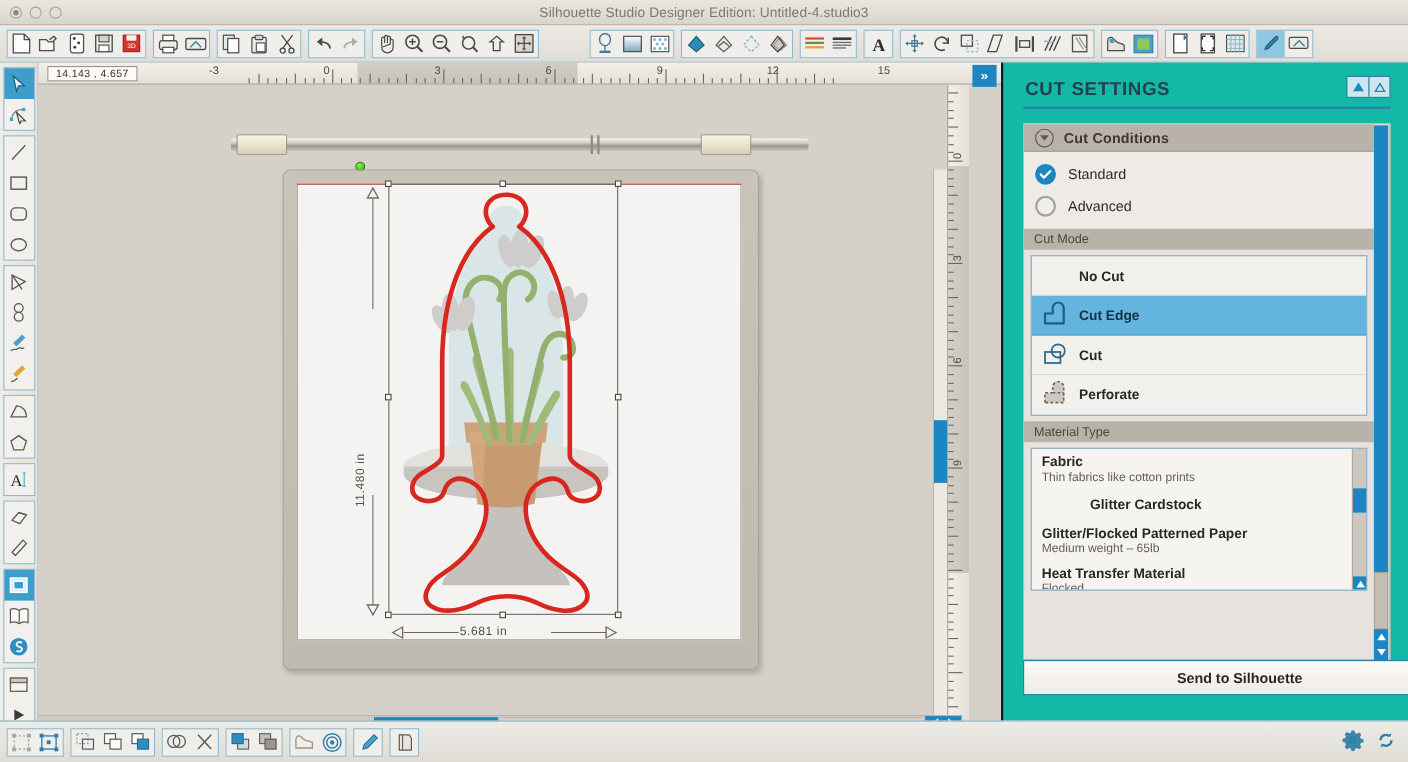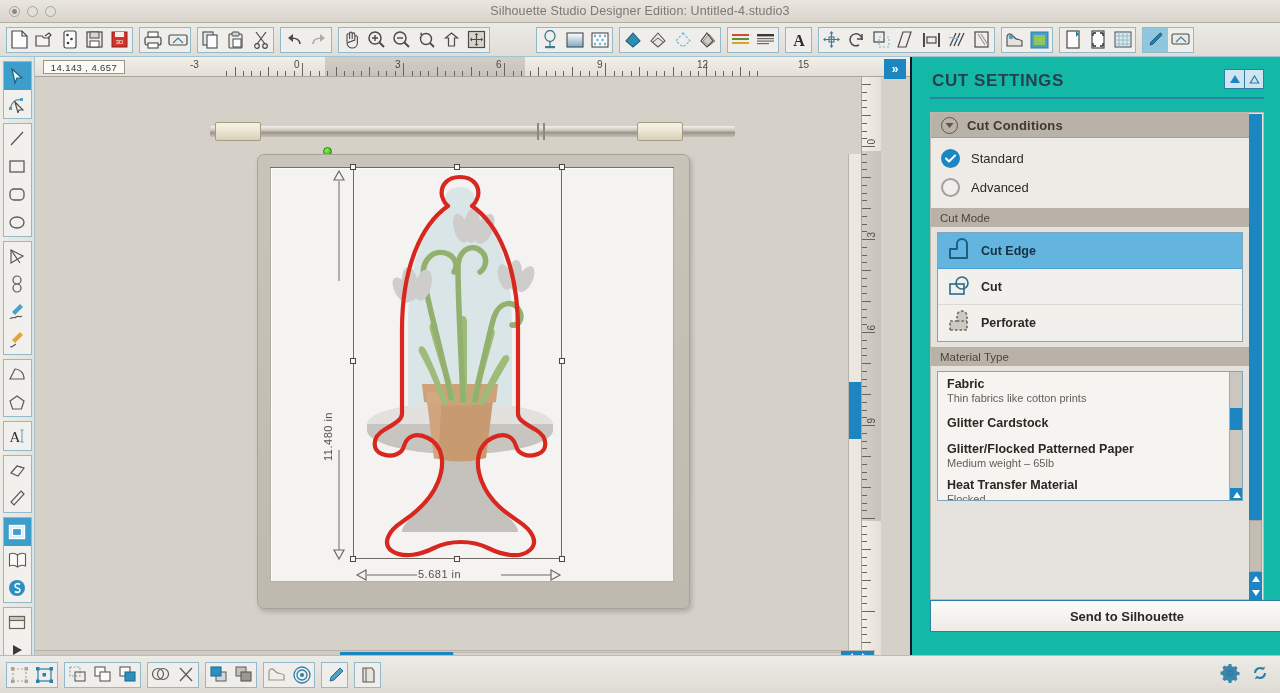--- a/index.html
+++ b/index.html
@@ -1277,20 +1277,24 @@
         <div class="radio-row">
           <div class="radio-out"></div>
           <div class="radio-label">Advanced</div>
         </div>
       </div>
 
       <div class="subhead" style="margin-right:14px;">
         <span>Cut Mode</span>
       </div>
       <div class="list-box" style="margin-right:20px;">
+        <div class="cutstyle-row">
+          <div class="cs-icon"></div>
+          <div class="cs-label">No Cut</div>
+        </div>
         <div class="cutstyle-row sel">
           <div class="cs-icon">
             <svg width="28" height="24" viewBox="0 0 28 24">
                 <path d="M3 20V11h7V6a5 5 0 1110 0v14z" fill="none" stroke="#1d5f80" stroke-width="2" stroke-linejoin="round"></path>
               </svg>
           </div>
           <div class="cs-label">Cut Edge</div>
         </div>
         <div class="cutstyle-row">
           <div class="cs-icon">
@@ -1314,21 +1318,21 @@
 
       <div class="subh
 ead subhead" style="margin-right:14px;margin-top:2px;">
         <span>Material Type</span>
       </div>
       <div class="mat-listbox" style="margin-right:20px;">
         <div class="mat-row">
           <div class="mt-name">Fabric</div>
           <div class="mt-desc">Thin fabrics like cotton prints</div>
         </div>
-        <div class="mat-row" style="padding-top:8px;padding-bottom:7px;">
+        <div class="mat-row" style="padding-top:8px;padding-bottom:7px;margin-left:44px;">
           <div class="mt-name">Glitter Cardstock</div>
         </div>
         <div class="mat-row">
           <div class="mt-name">Glitter/Flocked Patterned Paper</div>
           <div class="mt-desc">Medium weight – 65lb</div>
         </div>
         <div class="mat-row">
           <div class="mt-name">Heat Transfer Material</div>
           <div class="mt-desc">Flocked</div>
         </div>

